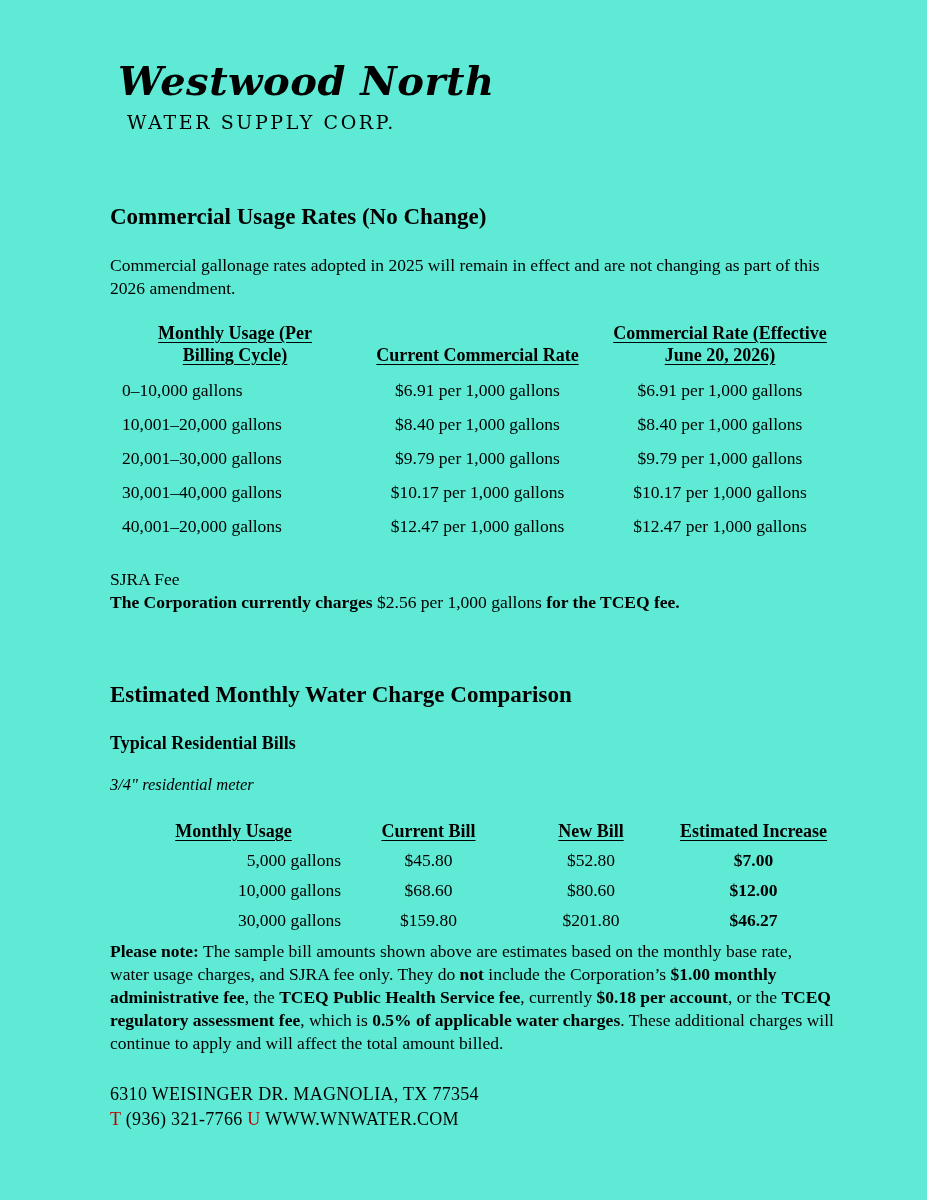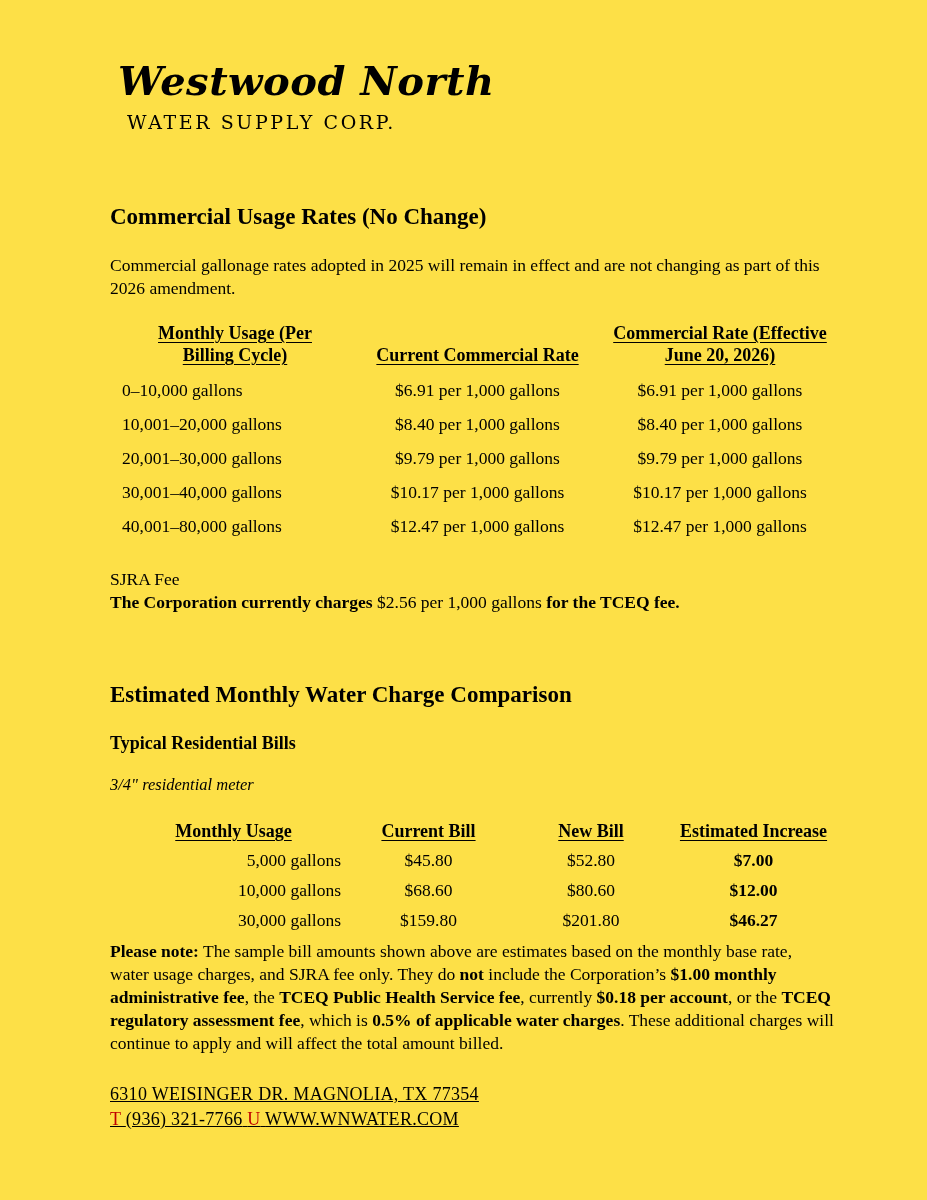--- a/index.html
+++ b/index.html
@@ -13,21 +13,21 @@
     position: relative;
     font-family: "Liberation Serif", "DejaVu Serif", serif;
     color: #000000;
     overflow: hidden;
   }
   .page {
     position: absolute;
     left: 0; top: 0;
     width: 927px;
     height: 1200px;
-    background: #fde047;
+    background: #5eead4;
   }
   .content {
     position: absolute;
     left: 110px;
     top: 0;
     width: 715px;
   }
 
   
   .letterhead {
@@ -134,21 +134,21 @@
   
   .footer {
     position: absolute;
     left: 110px;
     top: 1082px;
     width: 715px;
     font-size: 18px;
     line-height: 25px;
     letter-spacing: 0.3px;
   }
-  .footer .line { white-space: nowrap; text-decoration: underline; }
+  .footer .line { white-space: nowrap; }
   .accent { color: #C00000; }
 </style>
 </head>
 <body>
 
 <div class="page">
 
   <div class="letterhead">
     <div class="brand-name">Westwood North</div>
     <div class="brand-sub">WATER SUPPLY CORP.</div>
@@ -199,21 +199,21 @@
           <td class="usage">20,001–30,000 gallons</td>
           <td class="rate">$9.79 per 1,000 gallons</td>
           <td class="rate">$9.79 per 1,000 gallons</td>
         </tr>
         <tr>
           <td class="usage">30,001–40,000 gallons</td>
           <td class="rate">$10.17 per 1,000 gallons</td>
           <td class="rate">$10.17 per 1,000 gallons</td>
         </tr>
         <tr>
-          <td class="usage">40,001–80,000 gallons</td>
+          <td class="usage">40,001–20,000 gallons</td>
           <td class="rate">$12.47 per 1,000 gallons</td>
           <td class="rate">$12.47 per 1,000 gallons</td>
         </tr>
       </tbody>
     </table>
   </div>
 
   <div class="content" style="top:568px;">
     <p class="body-text">SJRA Fee</p>
     <p class="body-text"><span class="b">The Corporation currently charges</span><span> $2.56 per 1,000 gallons </span><span class="b">for the TCEQ fee.</span></p>

